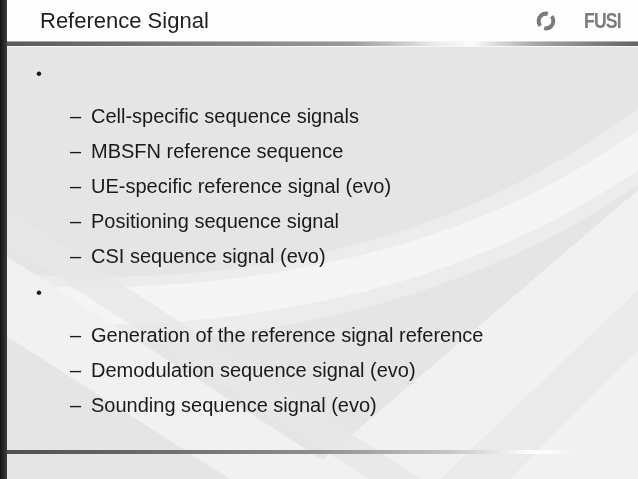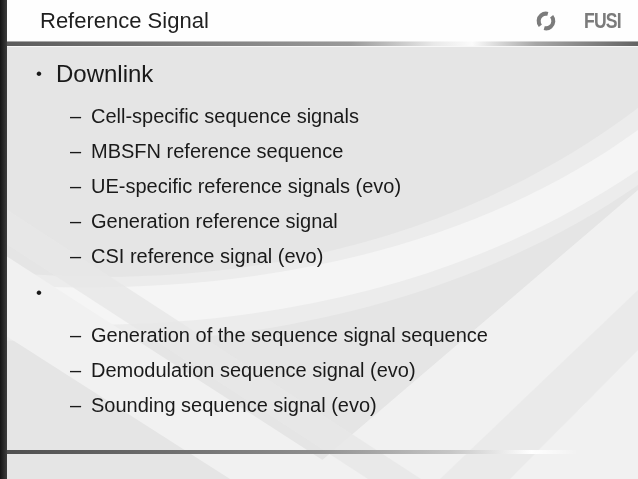--- a/index.html
+++ b/index.html
@@ -76,51 +76,50 @@
     <span class="logo-text">FUSI</span>
   </div>
 
   <div class="title-divider"></div>
 
   <div class="content">
 
     <div class="section section-downlink">
       <div class="l1">
         <span class="bullet">•</span>
-        <span>Downlink</span>
       </div>
       <div class="l2">
         <span class="dash">–</span>
         <span>Cell-specific sequence signals</span>
       </div>
       <div class="l2">
         <span class="dash">–</span>
         <span>MBSFN reference sequence</span>
       </div>
       <div class="l2">
         <span class="dash">–</span>
-        <span>UE-specific reference signals (evo)</span>
+        <span>UE-specific reference signal (evo)</span>
       </div>
       <div class="l2">
         <span class="dash">–</span>
-        <span>Generation reference signal</span>
+        <span>Positioning sequence signal</span>
       </div>
       <div class="l2">
         <span class="dash">–</span>
-        <span>CSI reference signal (evo)</span>
+        <span>CSI sequence signal (evo)</span>
       </div>
     </div>
 
     <div class="section section-uplink">
       <div class="l1">
         <span class="bullet">•</span>
       </div>
       <div class="l2">
         <span class="dash">–</span>
-        <span>Generation of the sequence signal sequence</span>
+        <span>Generation of the reference signal reference</span>
       </div>
       <div class="l2">
         <span class="dash">–</span>
         <span>Demodulation sequence signal (evo)</span>
       </div>
       <div class="l2">
         <span class="dash">–</span>
         <span>Sounding sequence signal (evo)</span>
       </div>
     </div>

